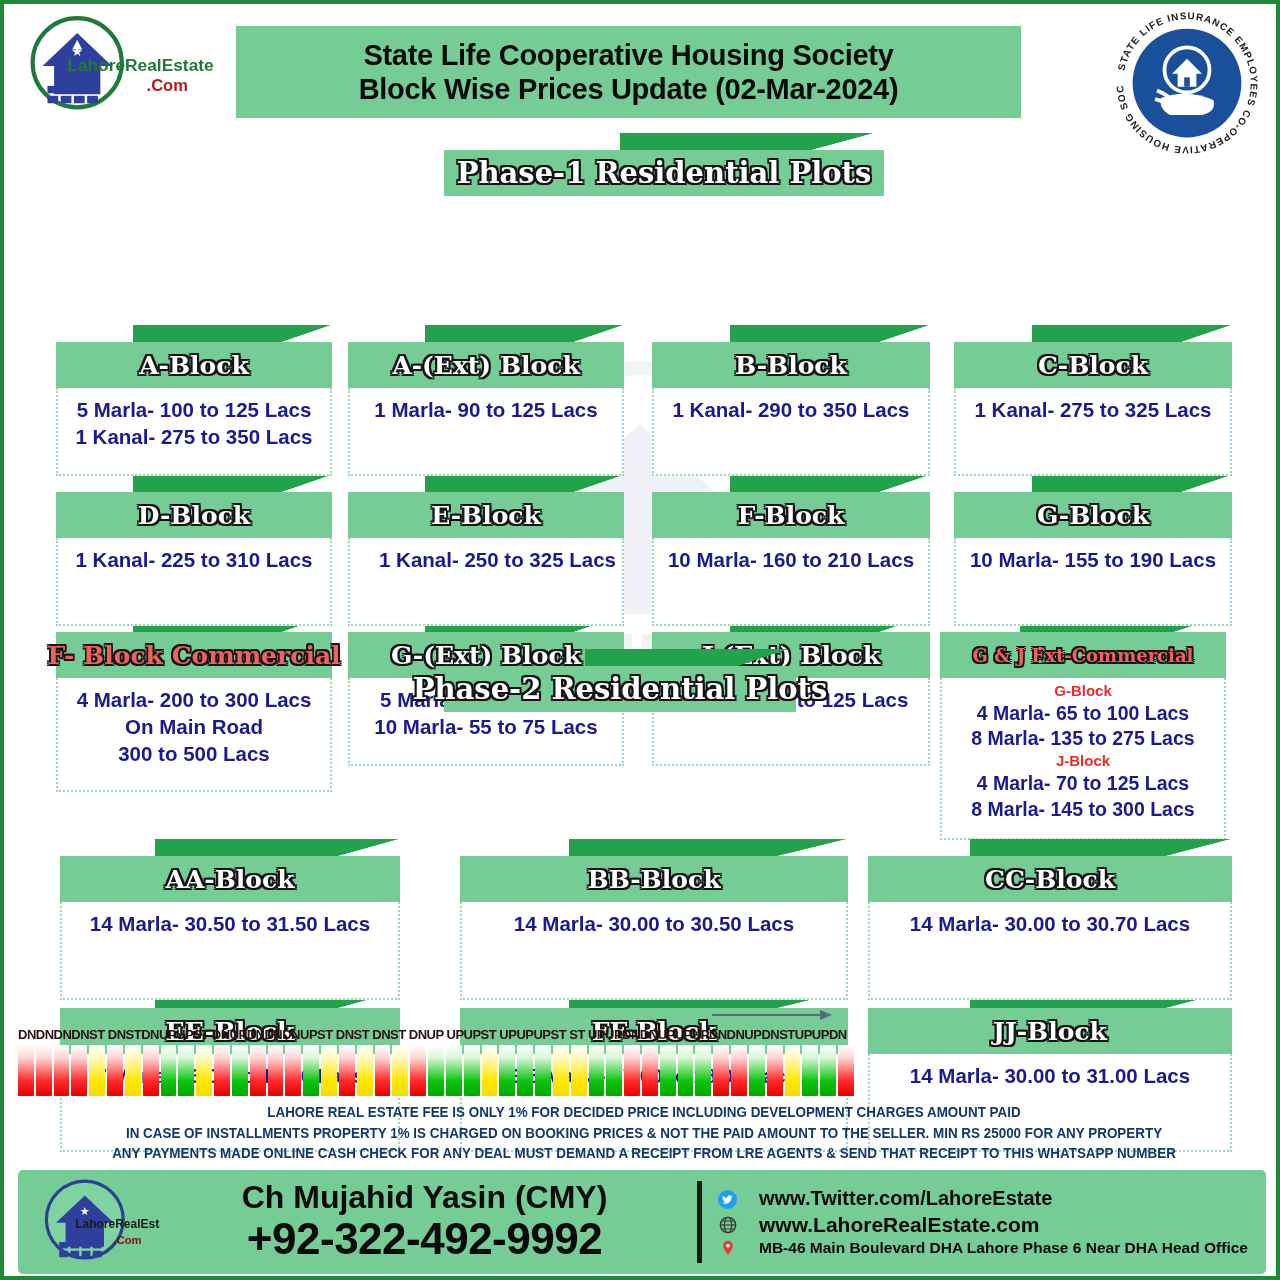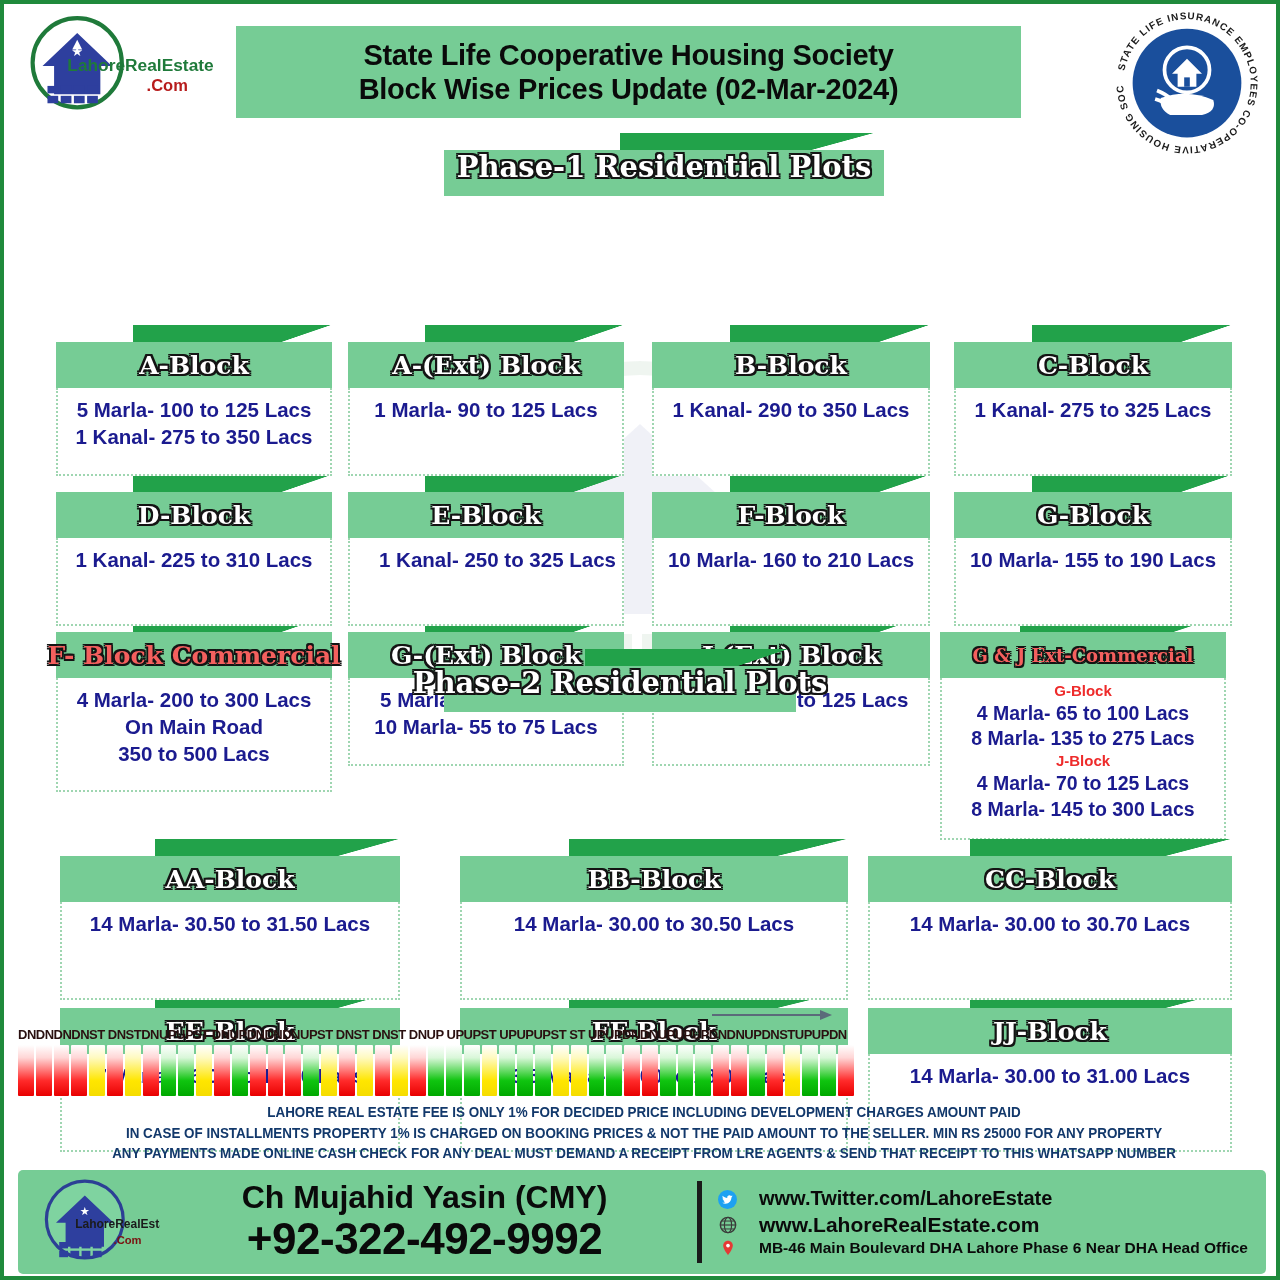--- a/index.html
+++ b/index.html
@@ -32,21 +32,21 @@
   }
   .title-line{
     font-weight:bold;font-size:29px;color:#0a0a0a;letter-spacing:-.3px;
     line-height:1.18;text-align:center;font-family:"Liberation Sans", sans-serif;
   }
 
   
   .banner-wrap{position:relative;z-index:2;}
   .banner{
     position:relative;background:#76cc95;height:46px;
-    display:flex;align-items:flex-start;justify-content:center;z-index:2;
+    display:flex;align-items:center;justify-content:center;z-index:2;
   }
   .banner-text{
     font-family:"DejaVu Serif", serif;font-weight:bold;font-size:29px;
     color:#ffffff;
     text-shadow:
       -2px -2px 0 #141414, 2px -2px 0 #141414,
       -2px  2px 0 #141414, 2px  2px 0 #141414,
        0px -2px 0 #141414, 0px 2px 0 #141414,
       -2px  0px 0 #141414, 2px 0px 0 #141414;
     white-space:nowrap;
@@ -313,21 +313,21 @@
 
     <div class="card" style="left:52px;top:508px;width:276px;">
       <div class="card-ribbon"></div>
       <div class="card-taper"></div>
       <div class="card-head">
         <span class="card-title red">F- Block Commercial</span>
       </div>
       <div class="card-body" style="height:96px;">
         <div class="price">4 Marla- 200 to 300 Lacs</div>
         <div class="price">On Main Road</div>
-        <div class="price">350 to 500 Lacs</div>
+        <div class="price">300 to 500 Lacs</div>
       </div>
     </div>
 
     <div class="card" style="left:344px;top:508px;width:276px;">
       <div class="card-ribbon"></div>
       <div class="card-taper"></div>
       <div class="card-head">
         <span class="card-title">G-(Ext) Block</span>
       </div>
       <div class="card-body" style="height:70px;">

